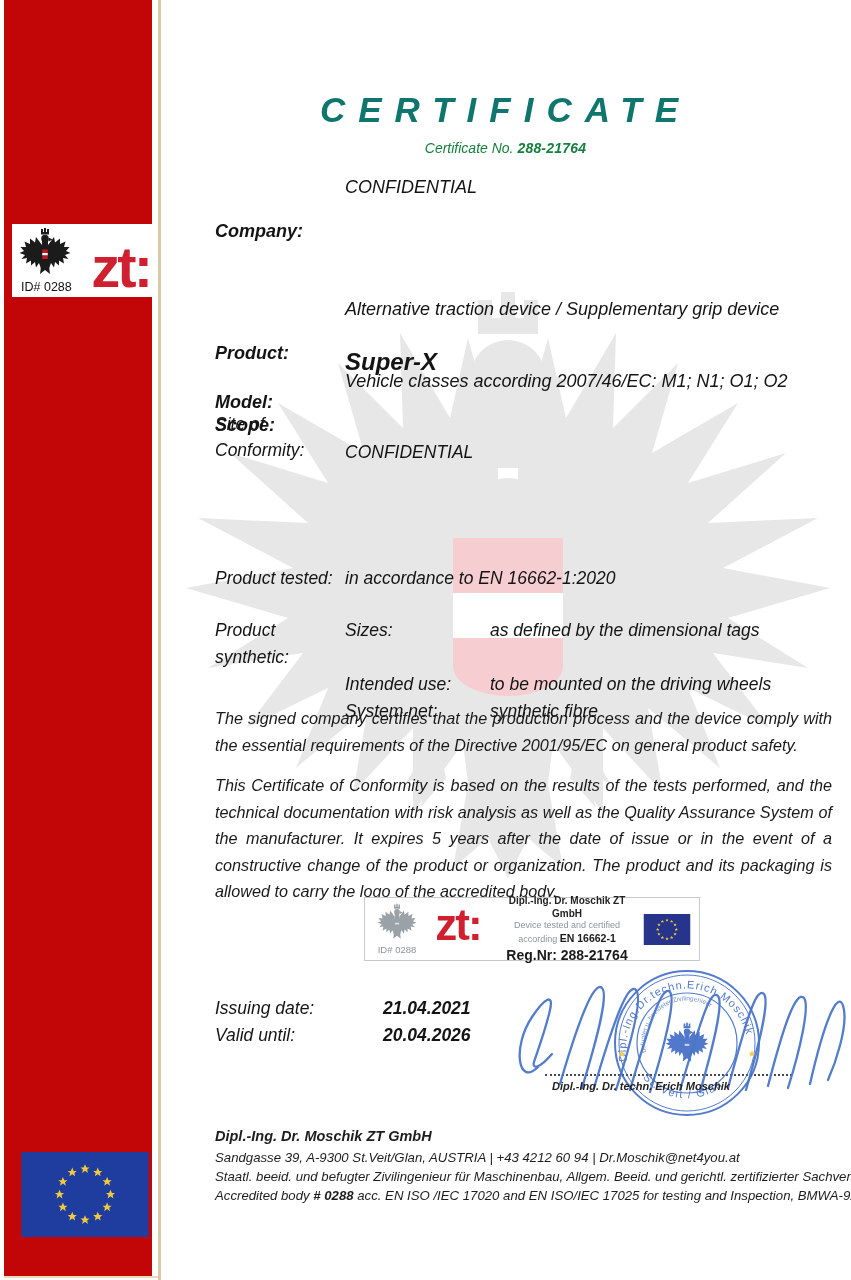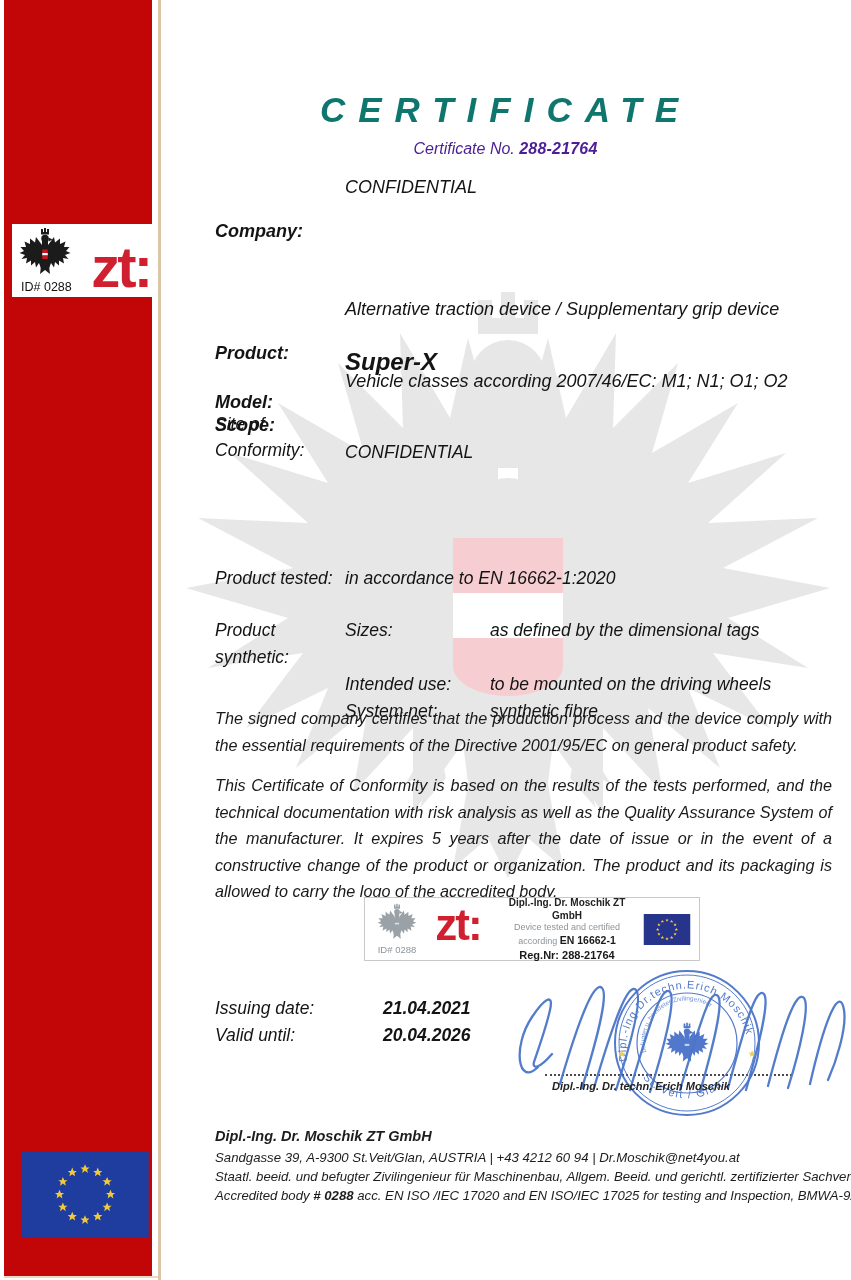--- a/index.html
+++ b/index.html
@@ -15,21 +15,21 @@
               --shield:#c8141f;--shieldmid:#fff;}
   .logo-id{position:absolute;left:9px;bottom:3px;font-size:12.5px;color:#111;}
   .logo-zt{position:absolute;right:5px;bottom:6px;font-size:58px;line-height:0.82;
            font-weight:bold;color:#d01f2e;letter-spacing:-3px;}
   
   .watermark{position:absolute;left:168px;top:278px;width:680px;height:620px;}
   
   .title{position:absolute;left:160px;top:90px;width:691px;text-align:center;
          font-size:35px;font-weight:bold;font-style:italic;color:#0f766e;letter-spacing:13px;}
   .cert-no{position:absolute;left:160px;top:140px;width:691px;text-align:center;
-           font-size:16px;font-style:italic;color:#4c1d95;}
+           font-size:14px;font-style:italic;color:#15803d;}
   .cert-no b{letter-spacing:0.2px;}
   
   .row{position:absolute;left:215px;width:625px;display:flex;font-style:italic;
        font-size:18px;color:#141414;}
   .row .lbl{width:130px;flex:0 0 130px;font-weight:bold;margin-top:44px;}
   .row .lbl-plain{width:130px;flex:0 0 130px;}
   .row .val{flex:1;}
   .row-company{top:177px;}
   .row-product{top:299px;}
   .row-model{top:348px;}
@@ -55,21 +55,21 @@
   .badge-eagle-wrap{flex:0 0 48px;text-align:center;}
   .badge-eagle{width:40px;height:40px;color:#9aa2a8;--shield:#9aa2a8;--shieldmid:#dde1e4;}
   .badge-id{font-size:9.5px;color:#8d9499;margin-top:-3px;}
   .badge-zt{flex:0 0 74px;font-size:44px;font-weight:bold;color:#d01f2e;letter-spacing:-2px;
             line-height:0.8;text-align:center;padding-bottom:8px;}
   .badge-text{flex:1;text-align:center;line-height:1.3;padding-right:4px;}
   .badge-l1{font-size:10px;font-weight:bold;color:#222;}
   .badge-l2{font-size:9px;color:#8d9499;}
   .badge-l3{font-size:9px;color:#8d9499;}
   .badge-l3 b{font-size:10.5px;color:#1a1a1a;}
-  .badge-l4{font-size:11px;font-weight:bold;color:#1a1a1a;}
+  .badge-l4{font-size:14px;font-weight:bold;color:#1a1a1a;}
   .badge-flag{flex:0 0 48px;width:48px;height:31px;--flagblue:#27348b;}
   
   .dates{position:absolute;left:215px;top:995px;font-style:italic;font-size:17.5px;
          line-height:27px;color:#141414;}
   .dates .drow{display:flex;gap:16px;}
   .dates .dl{flex:0 0 152px;}
   .dates .dv{font-weight:bold;}
   
   .sig-dotline{position:absolute;left:545px;top:1062px;width:247px;height:12px;
                border-bottom:2px dotted #4a4a4a;}

